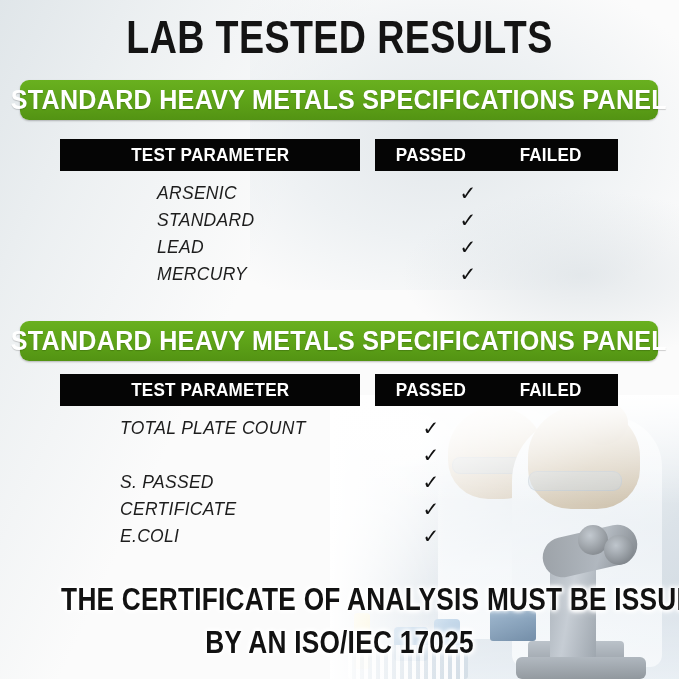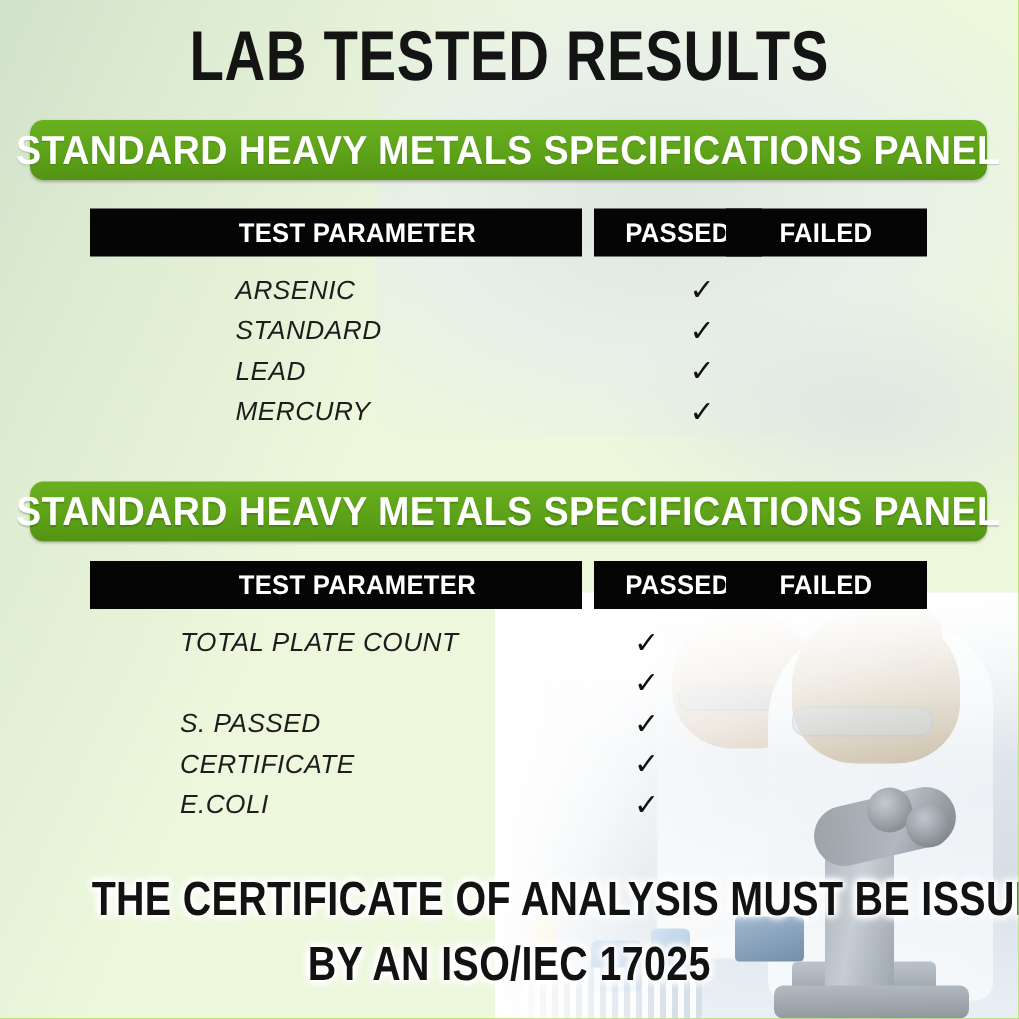--- a/index.html
+++ b/index.html
@@ -5,21 +5,21 @@
   html,body{margin:0;padding:0;}
   body{
     width:679px;height:679px;
     font-family:"Liberation Sans", sans-serif;
     background:#ffffff;
     overflow:hidden;
   }
   #page{
     position:relative;
     width:679px;height:679px;
-    background:#84cc16;
+    background:#e5e5e5;
     overflow:hidden;
   }
 
   
   .bg-layer{position:absolute;inset:0;pointer-events:none;}
   .bg-grad-left{
     background:linear-gradient(115deg,#dfe6ea 0%,#eef2f4 16%,#ffffff 38%,#ffffff 100%);
     opacity:.85;
   }
   .bg-cloud-top{
@@ -187,22 +187,22 @@
   }
   .hdr-box span{
     font-family:"Liberation Sans", sans-serif;
     font-weight:bold;
     font-size:18px;
     color:#ffffff;
     letter-spacing:.2px;
     transform:scaleX(.95);
     white-space:nowrap;
   }
-  .hdr-param{left:60px;width:300px;padding-left:28px;}
-  .hdr-pass{left:396px;width:112px;}
+  .hdr-param{left:60px;width:300px;}
+  .hdr-pass{left:375px;width:112px;}
   .hdr-fail{left:484px;width:134px;}
 
   .rows{position:absolute;left:0;width:679px;}
   #rows-1{top:180px;padding-left:37px;}
   #rows-2{top:415px;}
   .row{position:relative;height:27px;}
   .row-label{
     position:absolute;left:120px;top:0;
     font-family:"Liberation Sans", sans-serif;
     font-style:italic;

